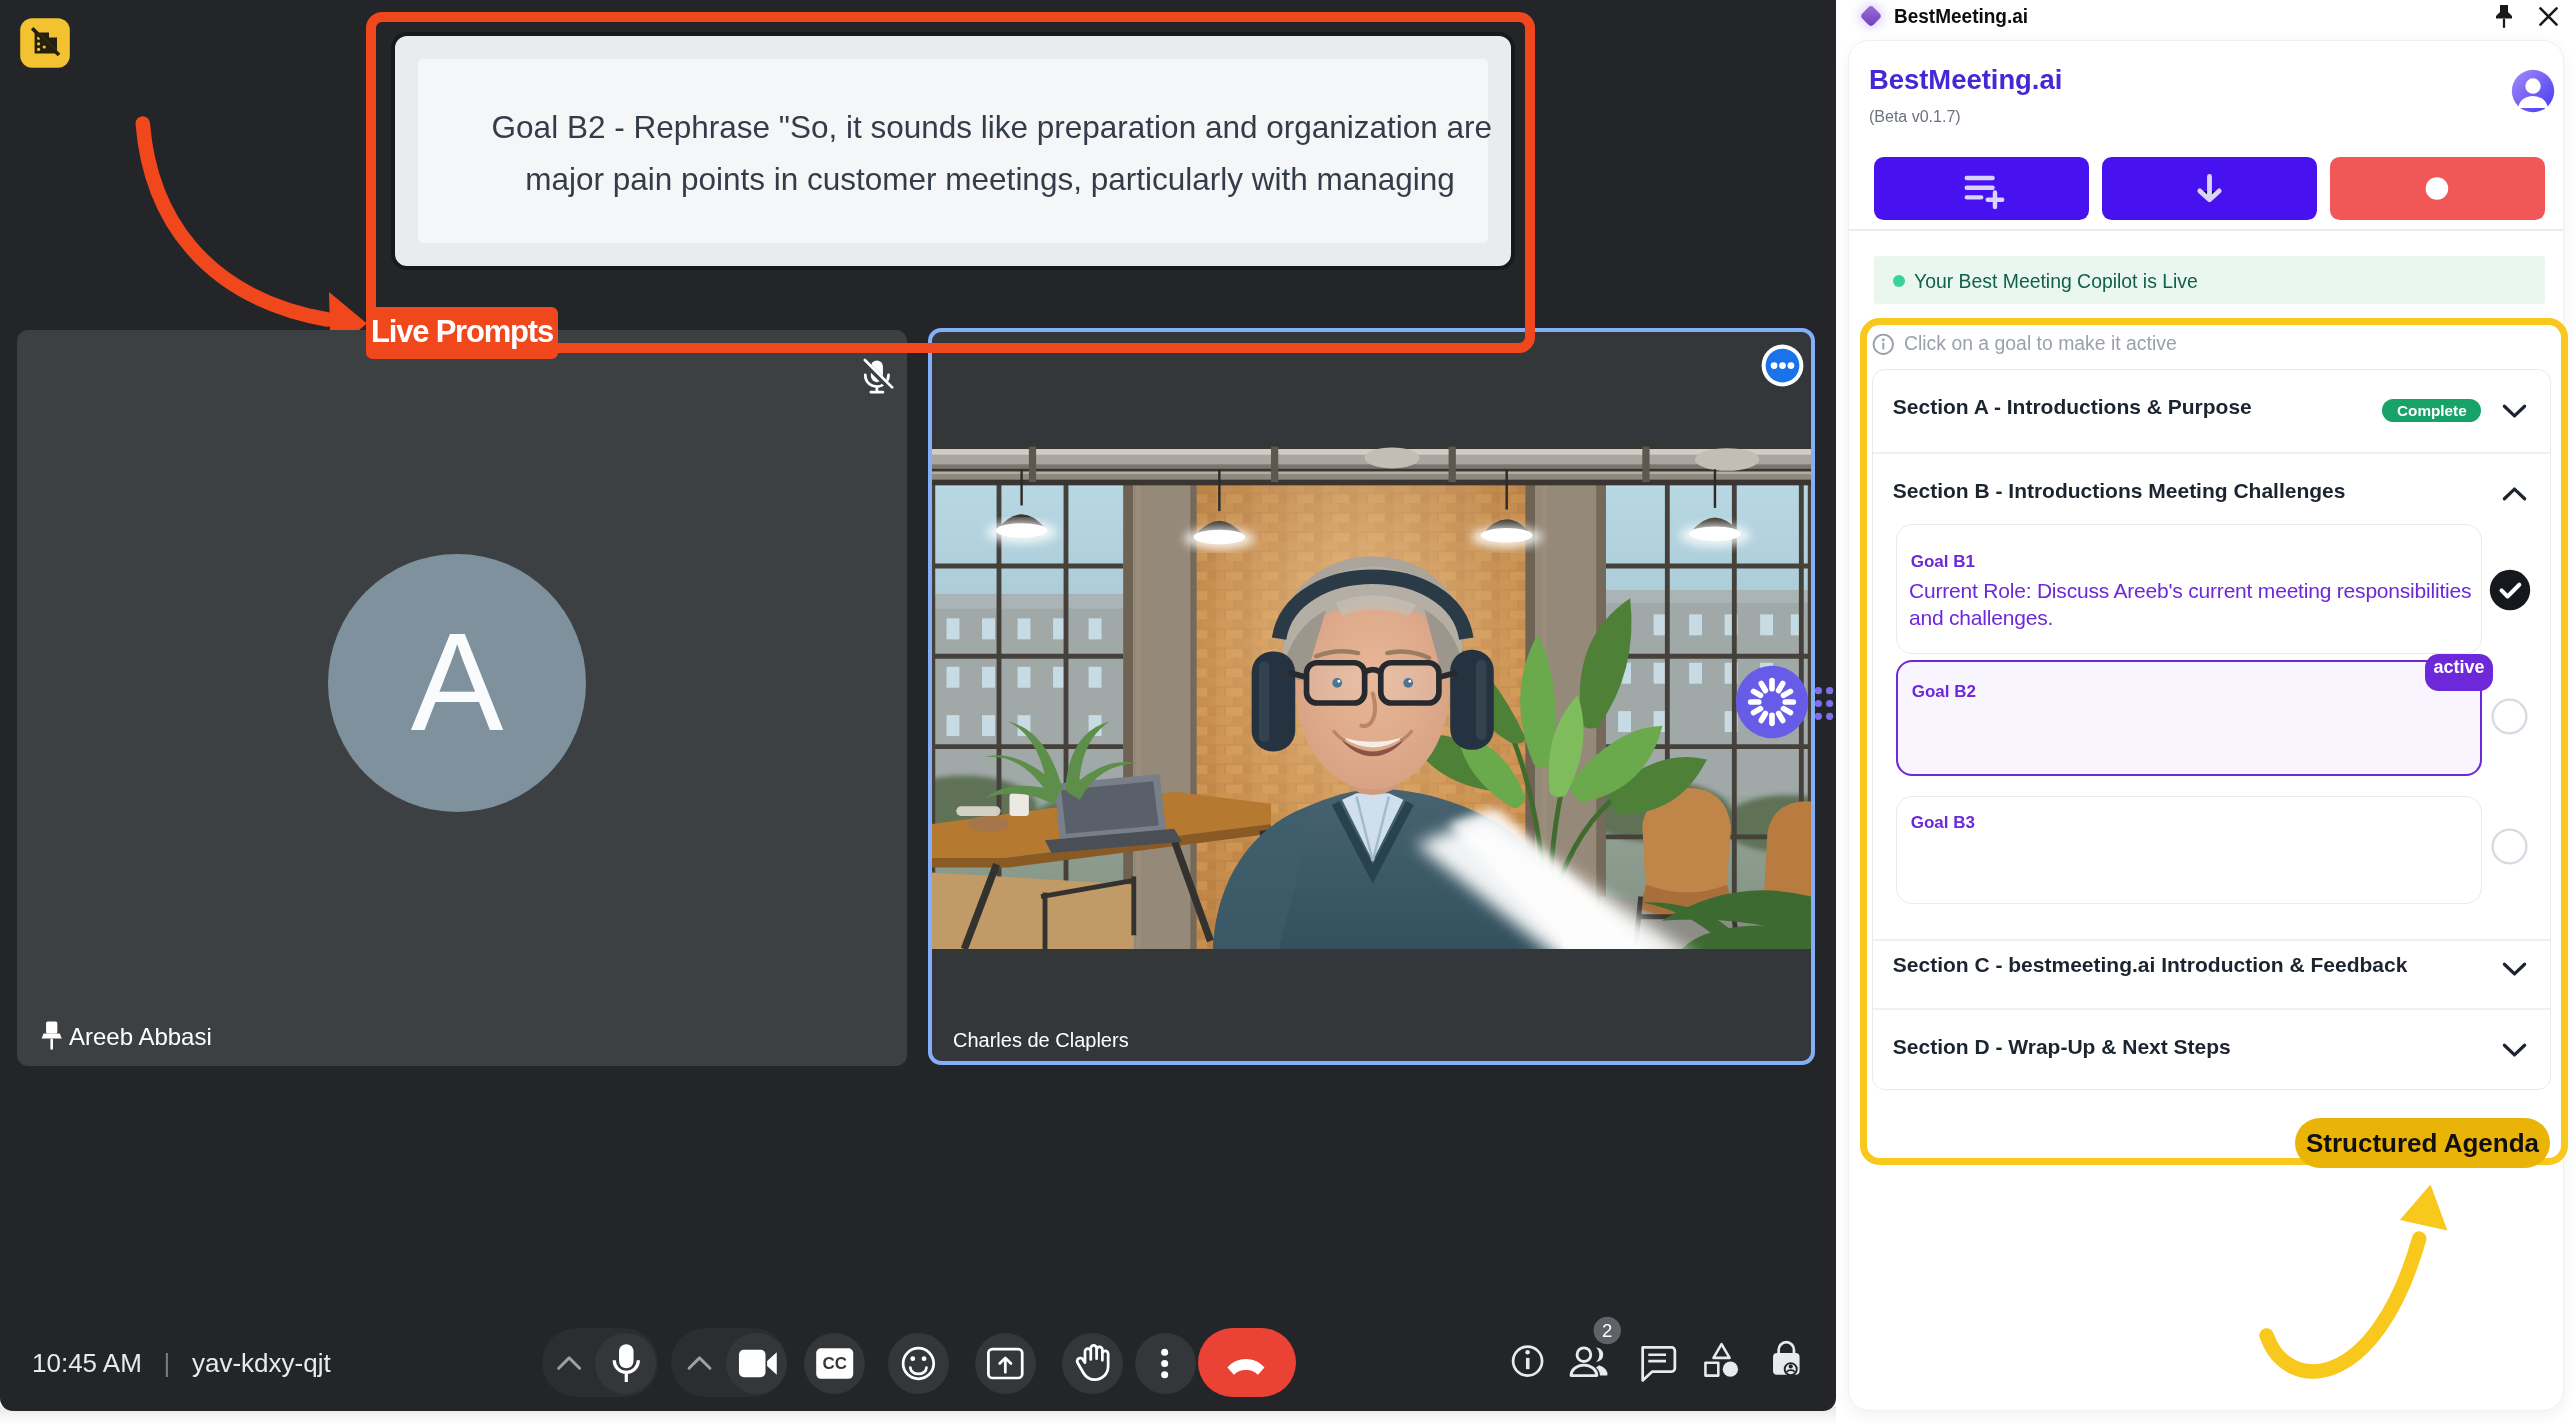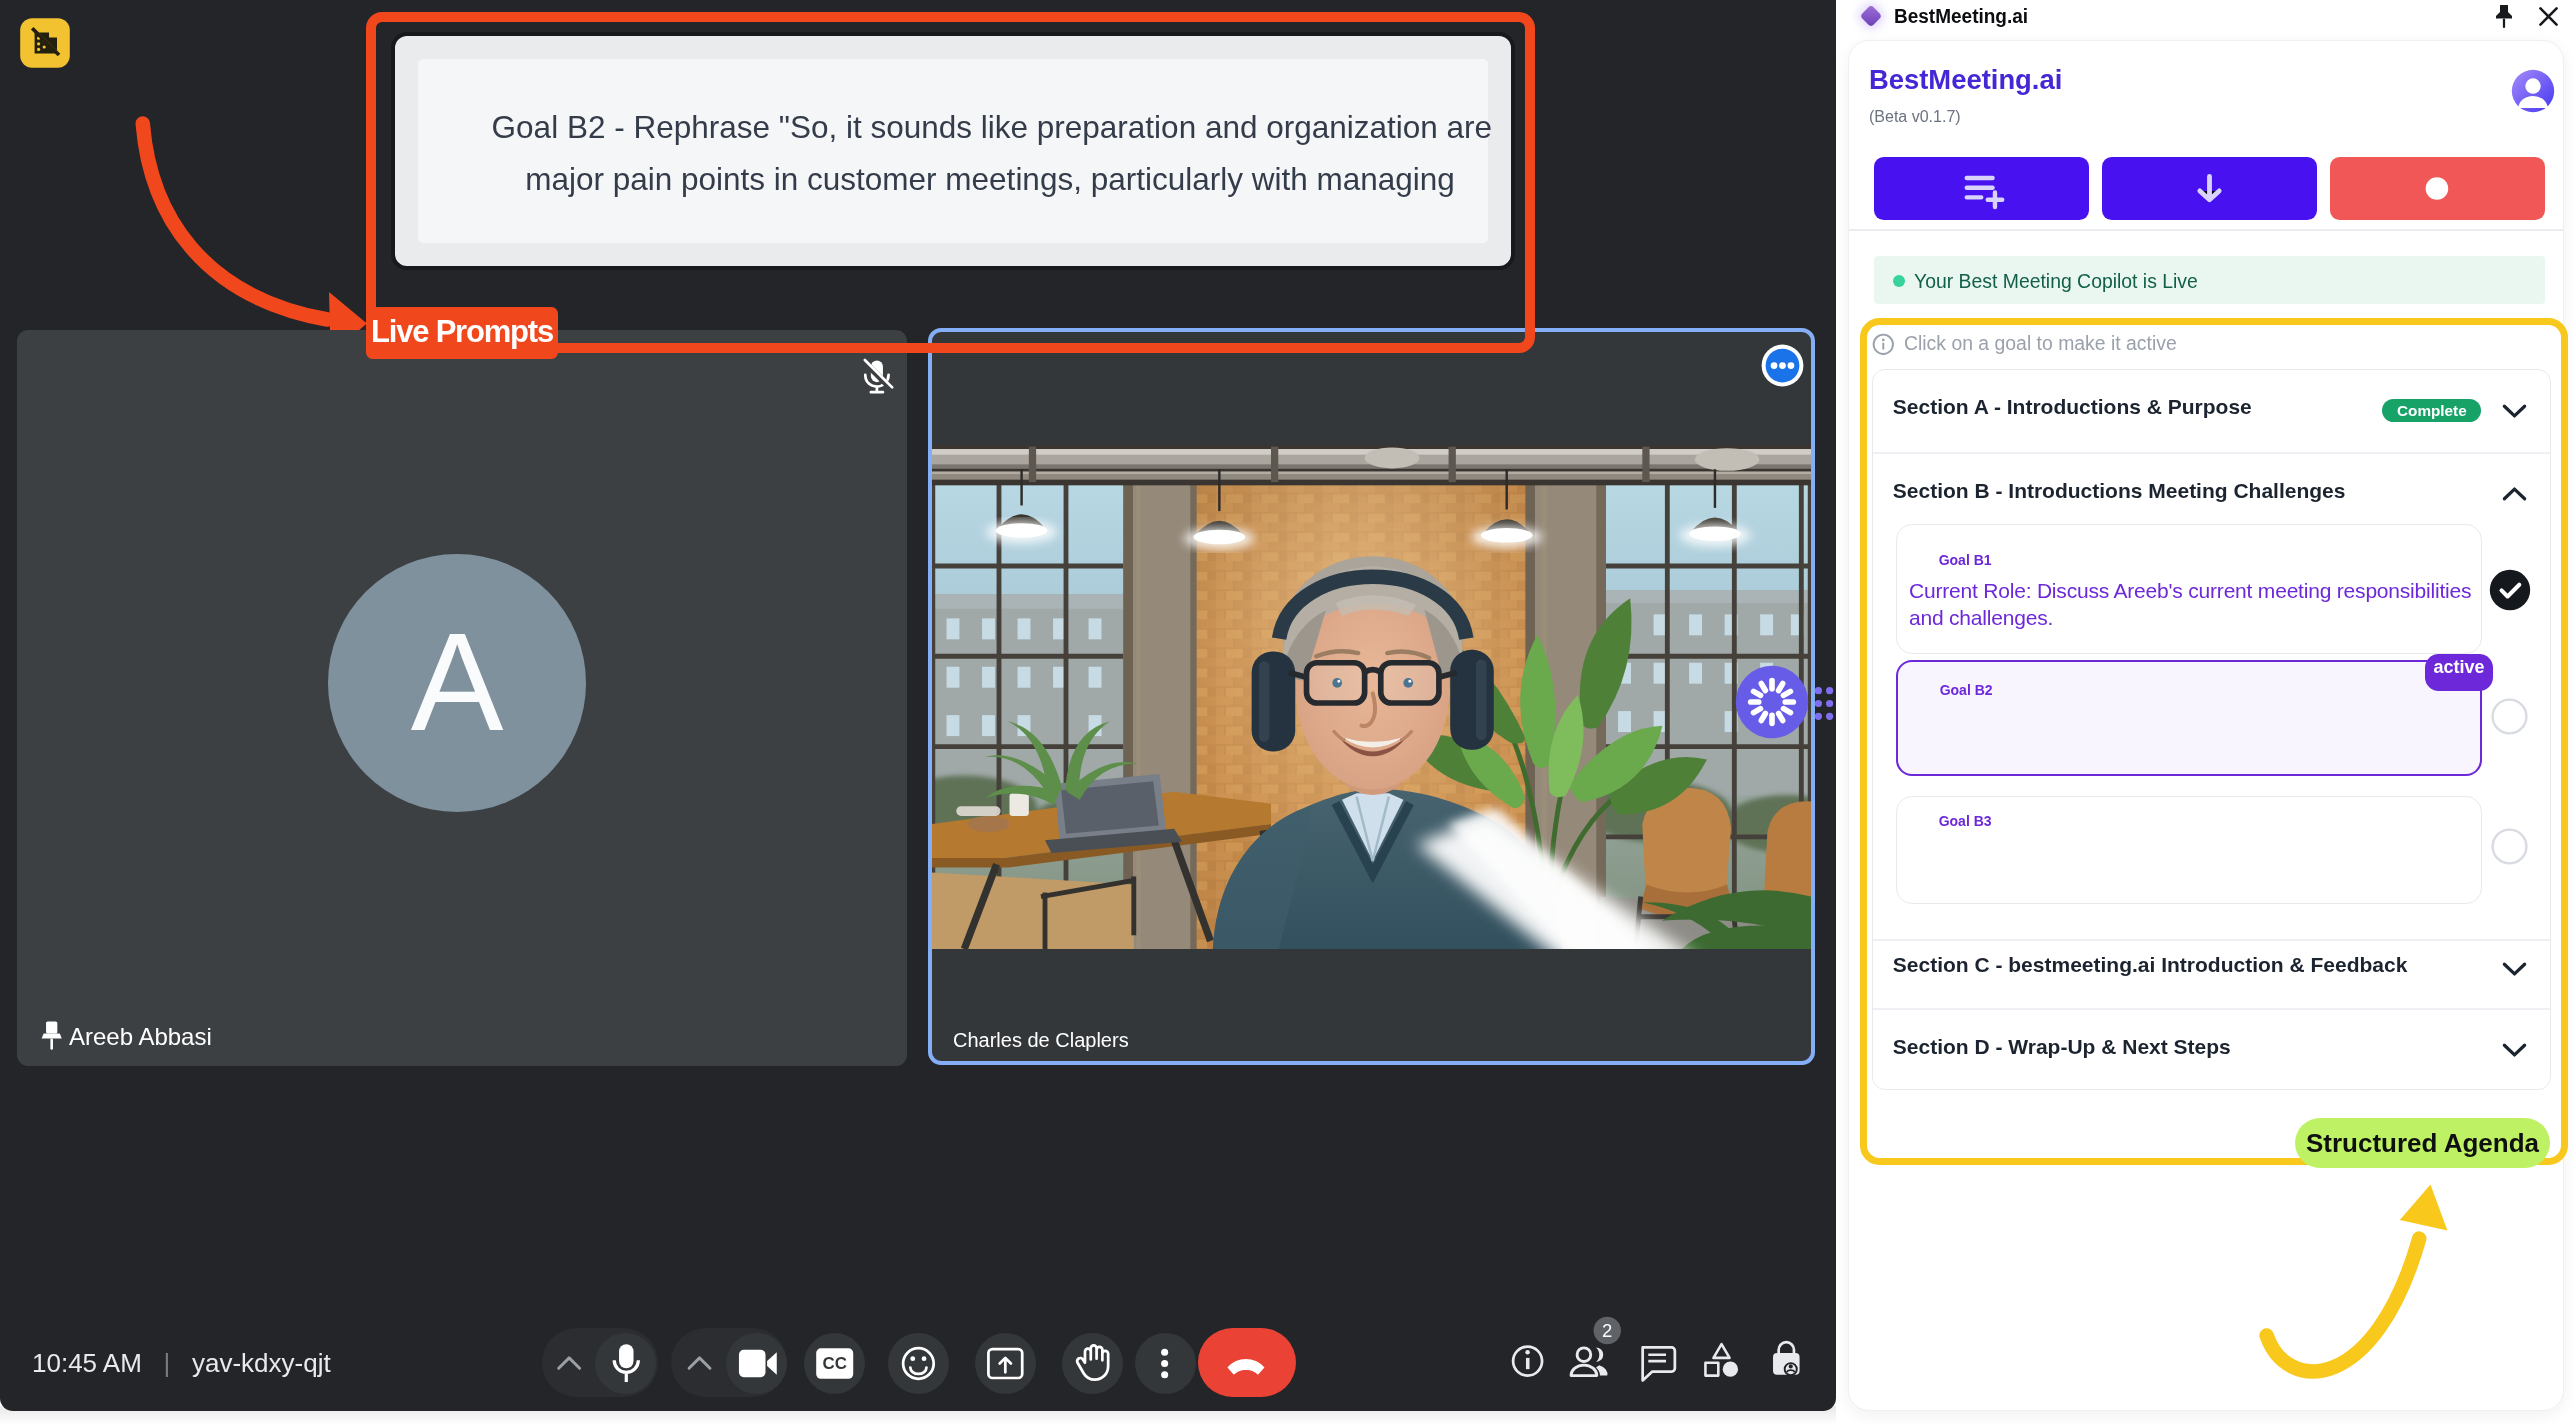--- a/index.html
+++ b/index.html
@@ -66,26 +66,26 @@
   #ybox { position:absolute; left:11.3px; top:277px; width:708px; height:847px;
     border:7.3px solid #f8c81d; border-radius:19.4px; }
   #goalhint { position:absolute; left:55px; top:291px; font-size:19.4px; color:#9aa1ab; }
   #glist { position:absolute; left:23.4px; top:328px; width:679px; height:721px;
     background:#fff; border:1.6px solid #e8eaee; border-radius:13px; }
   .srow { position:absolute; left:19.4px; font-size:21px; font-weight:bold; color:#1c2430;
     white-space:nowrap; }
   .sdiv { position:absolute; left:0; width:100%; height:1.6px; background:#eef0f3; }
   .gcard { position:absolute; left:22.6px; width:586px; background:#fff;
     border:1.6px solid #e8eaee; border-radius:16px; }
-  .gtitle { position:absolute; left:13.7px; font-size:14px; font-weight:bold; color:#6d28d9;margin-left:28px; }
+  .gtitle { position:absolute; left:13.7px; font-size:17px; font-weight:bold; color:#6d28d9; }
   .gdesc { position:absolute; left:12px; font-size:21px; color:#6d28d9; line-height:27.4px;
     white-space:nowrap; letter-spacing:-0.2px; }
   .chev { position:absolute; left:628px; }
   #sagenda { position:absolute; left:446px; top:1077px; width:255px; height:50px;
-    background:#bef264; border-radius:25px; color:#101010; font-weight:bold;
+    background:#eab308; border-radius:25px; color:#101010; font-weight:bold;
     font-size:26px; text-align:center; line-height:50px; }
 </style>
 </head>
 <body>
 
 <div id="bstrip" style="position:absolute;left:0;top:1406px;width:1836px;height:18.6px;background:linear-gradient(#e8e8e8,#ffffff);"></div>
 <div id="app">
 
   <svg class="abs" style="left:20px;top:15.3px" width="50" height="56" viewBox="0 0 62 70">
     <rect x="0" y="4" width="62" height="62" rx="15" fill="#f3c231"></rect>

